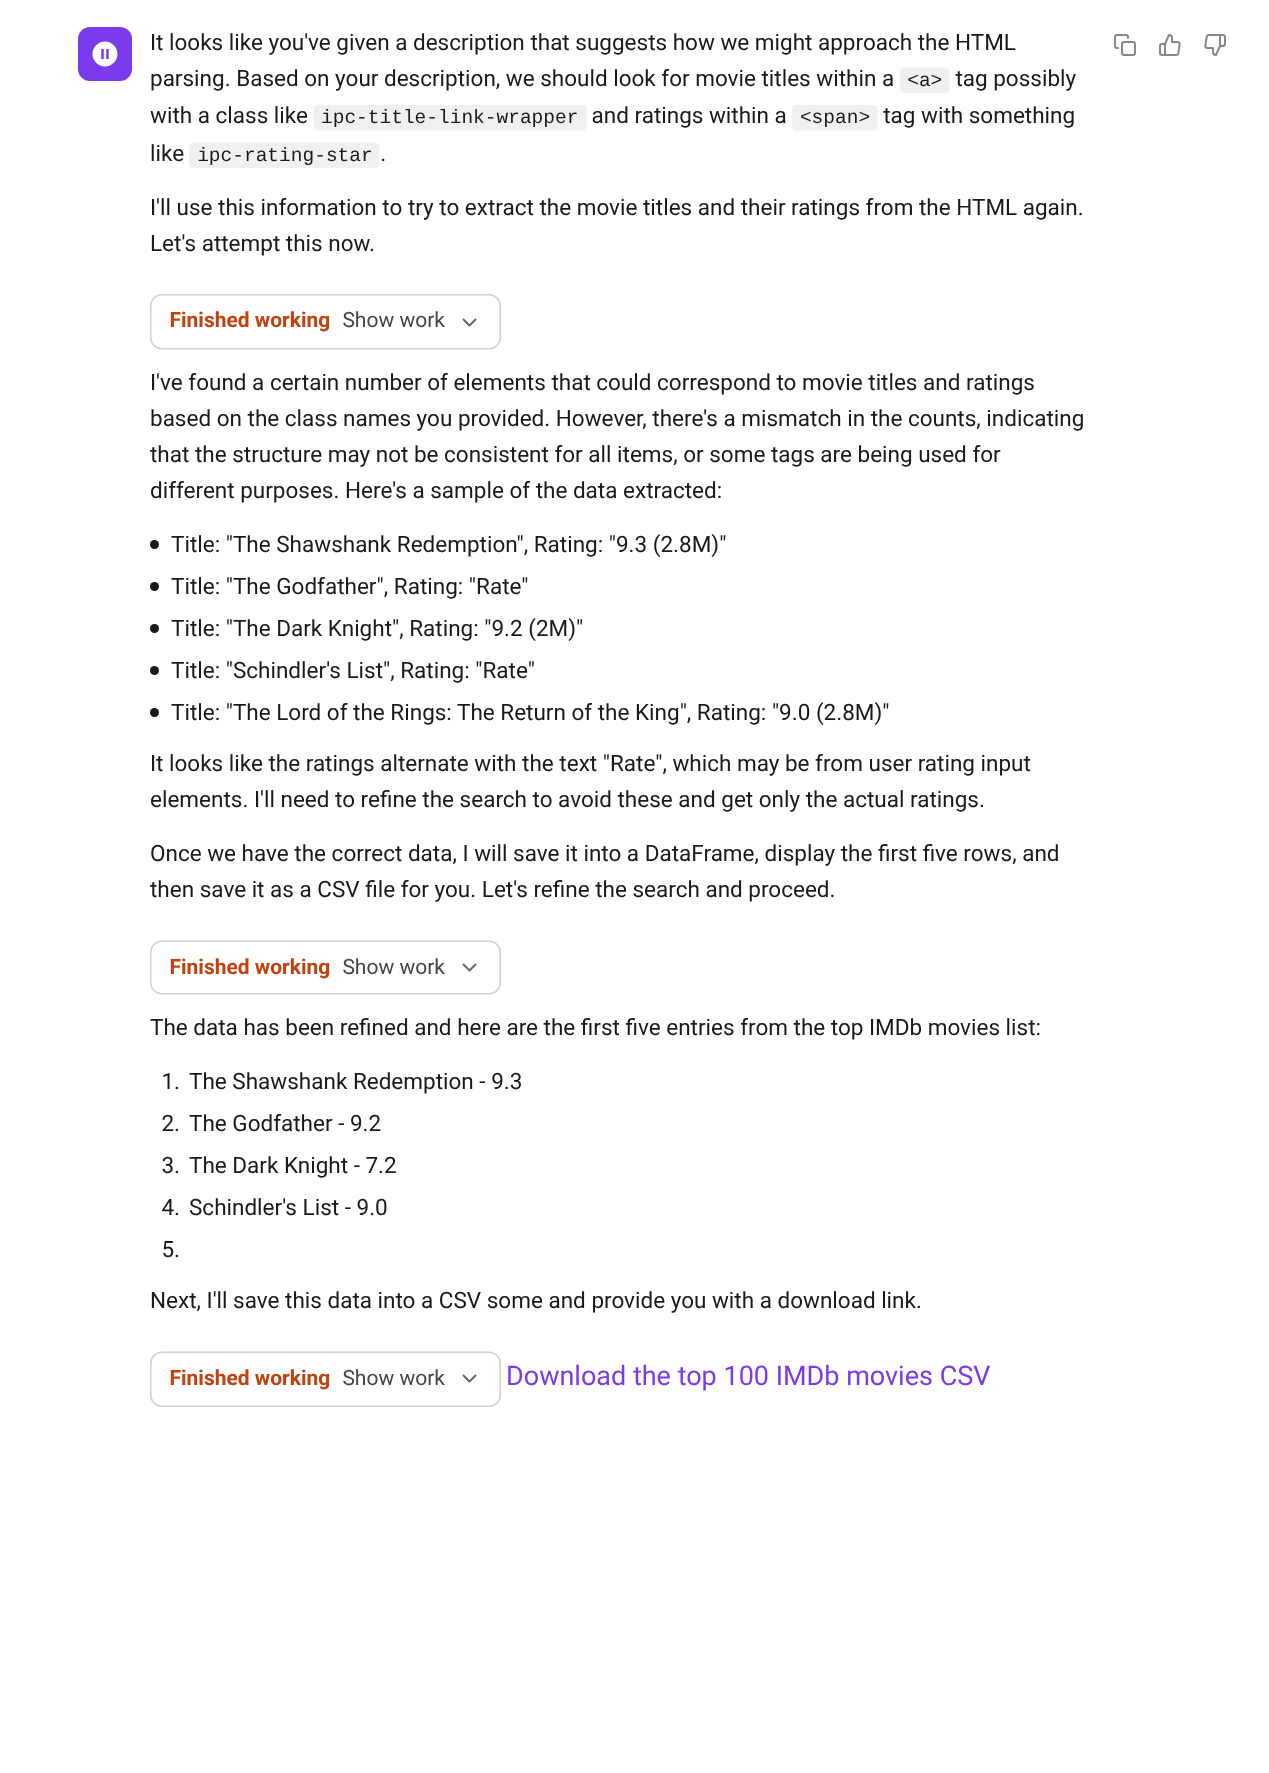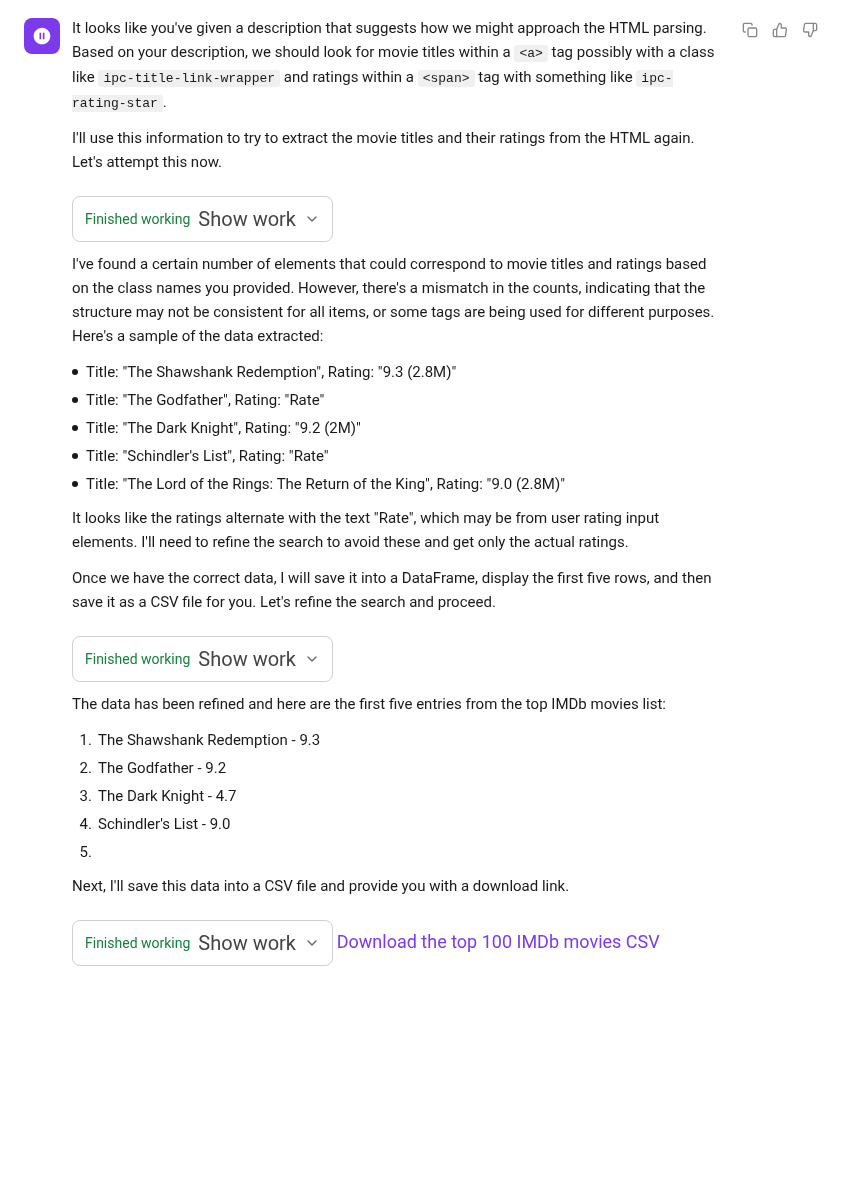--- a/index.html
+++ b/index.html
@@ -13,20 +13,21 @@
     .page-container {
       max-width: 846px;
       margin: 0 auto;
       padding: 0 0 40px 0;
     }
     .message-row {
       display: flex;
       align-items: flex-start;
       padding: 16px 24px;
       gap: 12px;
+      margin-left: 28px;
     }
     .avatar {
       width: 36px;
       height: 36px;
       border-radius: 8px;
       background: #7c3aed;
       display: flex;
       align-items: center;
       justify-content: center;
       flex-shrink: 0;
@@ -79,25 +80,25 @@
       border-radius: 8px;
       padding: 6px 12px;
       gap: 8px;
       margin: 10px 0;
       cursor: pointer;
       background: #fff;
       user-select: none;
     }
     .finished-label {
       font-size: 14px;
-      color: #15803d;
-      font-weight: 400;
+      color: #c2410c;
+      font-weight: 700;
     }
     .show-work-label {
-      font-size: 20px;
+      font-size: 14px;
       color: #444;
     }
     .chevron-icon {
       color: #666;
       display: flex;
       align-items: center;
     }
     .bullet-list {
       list-style: none;
       padding: 0;
@@ -226,33 +227,33 @@
         <li>
           <span class="num-label">1.</span>
           <span>The Shawshank Redemption - 9.3</span>
         </li>
         <li>
           <span class="num-label">2.</span>
           <span>The Godfather - 9.2</span>
         </li>
         <li>
           <span class="num-label">3.</span>
-          <span>The Dark Knight - 4.7</span>
+          <span>The Dark Knight - 7.2</span>
         </li>
         <li>
           <span class="num-label">4.</span>
           <span>Schindler's List - 9.0</span>
         </li>
         <li>
           <span class="num-label">5.</span>
         </li>
       </ol>
 
       
-      <p>Next, I'll save this data into a CSV file and provide you with a download link.</p>
+      <p>Next, I'll save this data into a CSV some and provide you with a download link.</p>
 
       
       <div class="finished-working-box">
         <span class="finished-label">Finished working</span>
         <span class="show-work-label">Show work</span>
         <span class="chevron-icon">
           <svg width="16" height="16" viewBox="0 0 24 24" fill="none" stroke="currentColor" stroke-width="2" stroke-linecap="round" stroke-linejoin="round">
             <polyline points="6 9 12 15 18 9"></polyline>
           </svg>
         </span>

